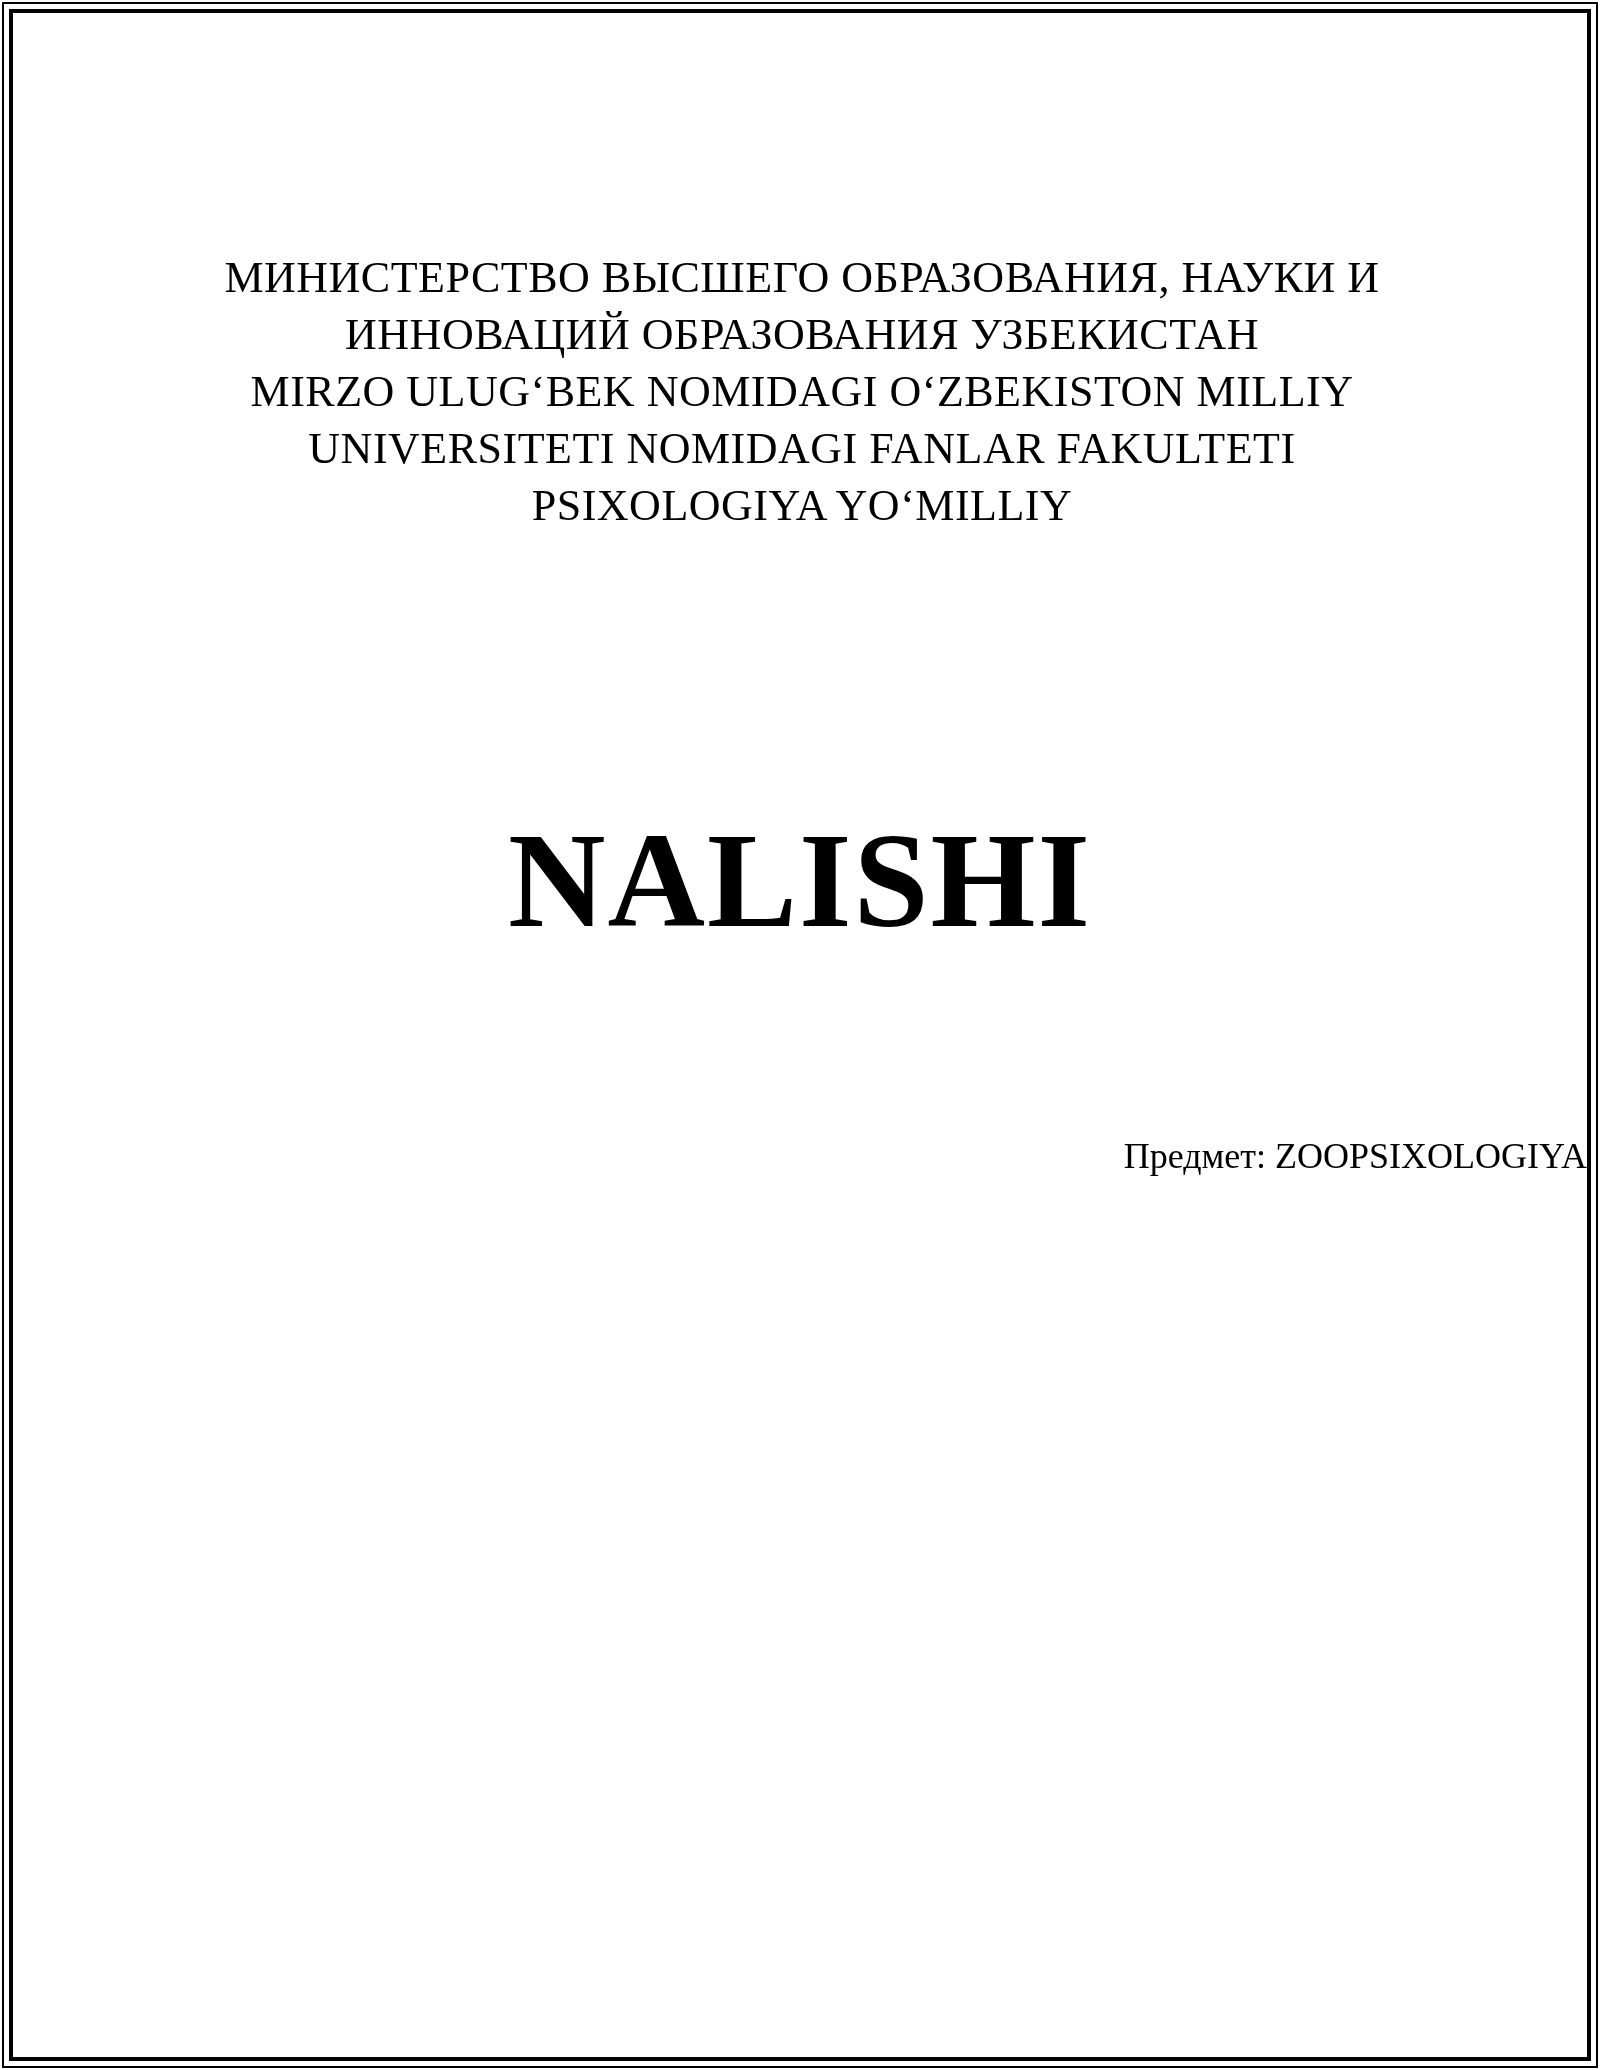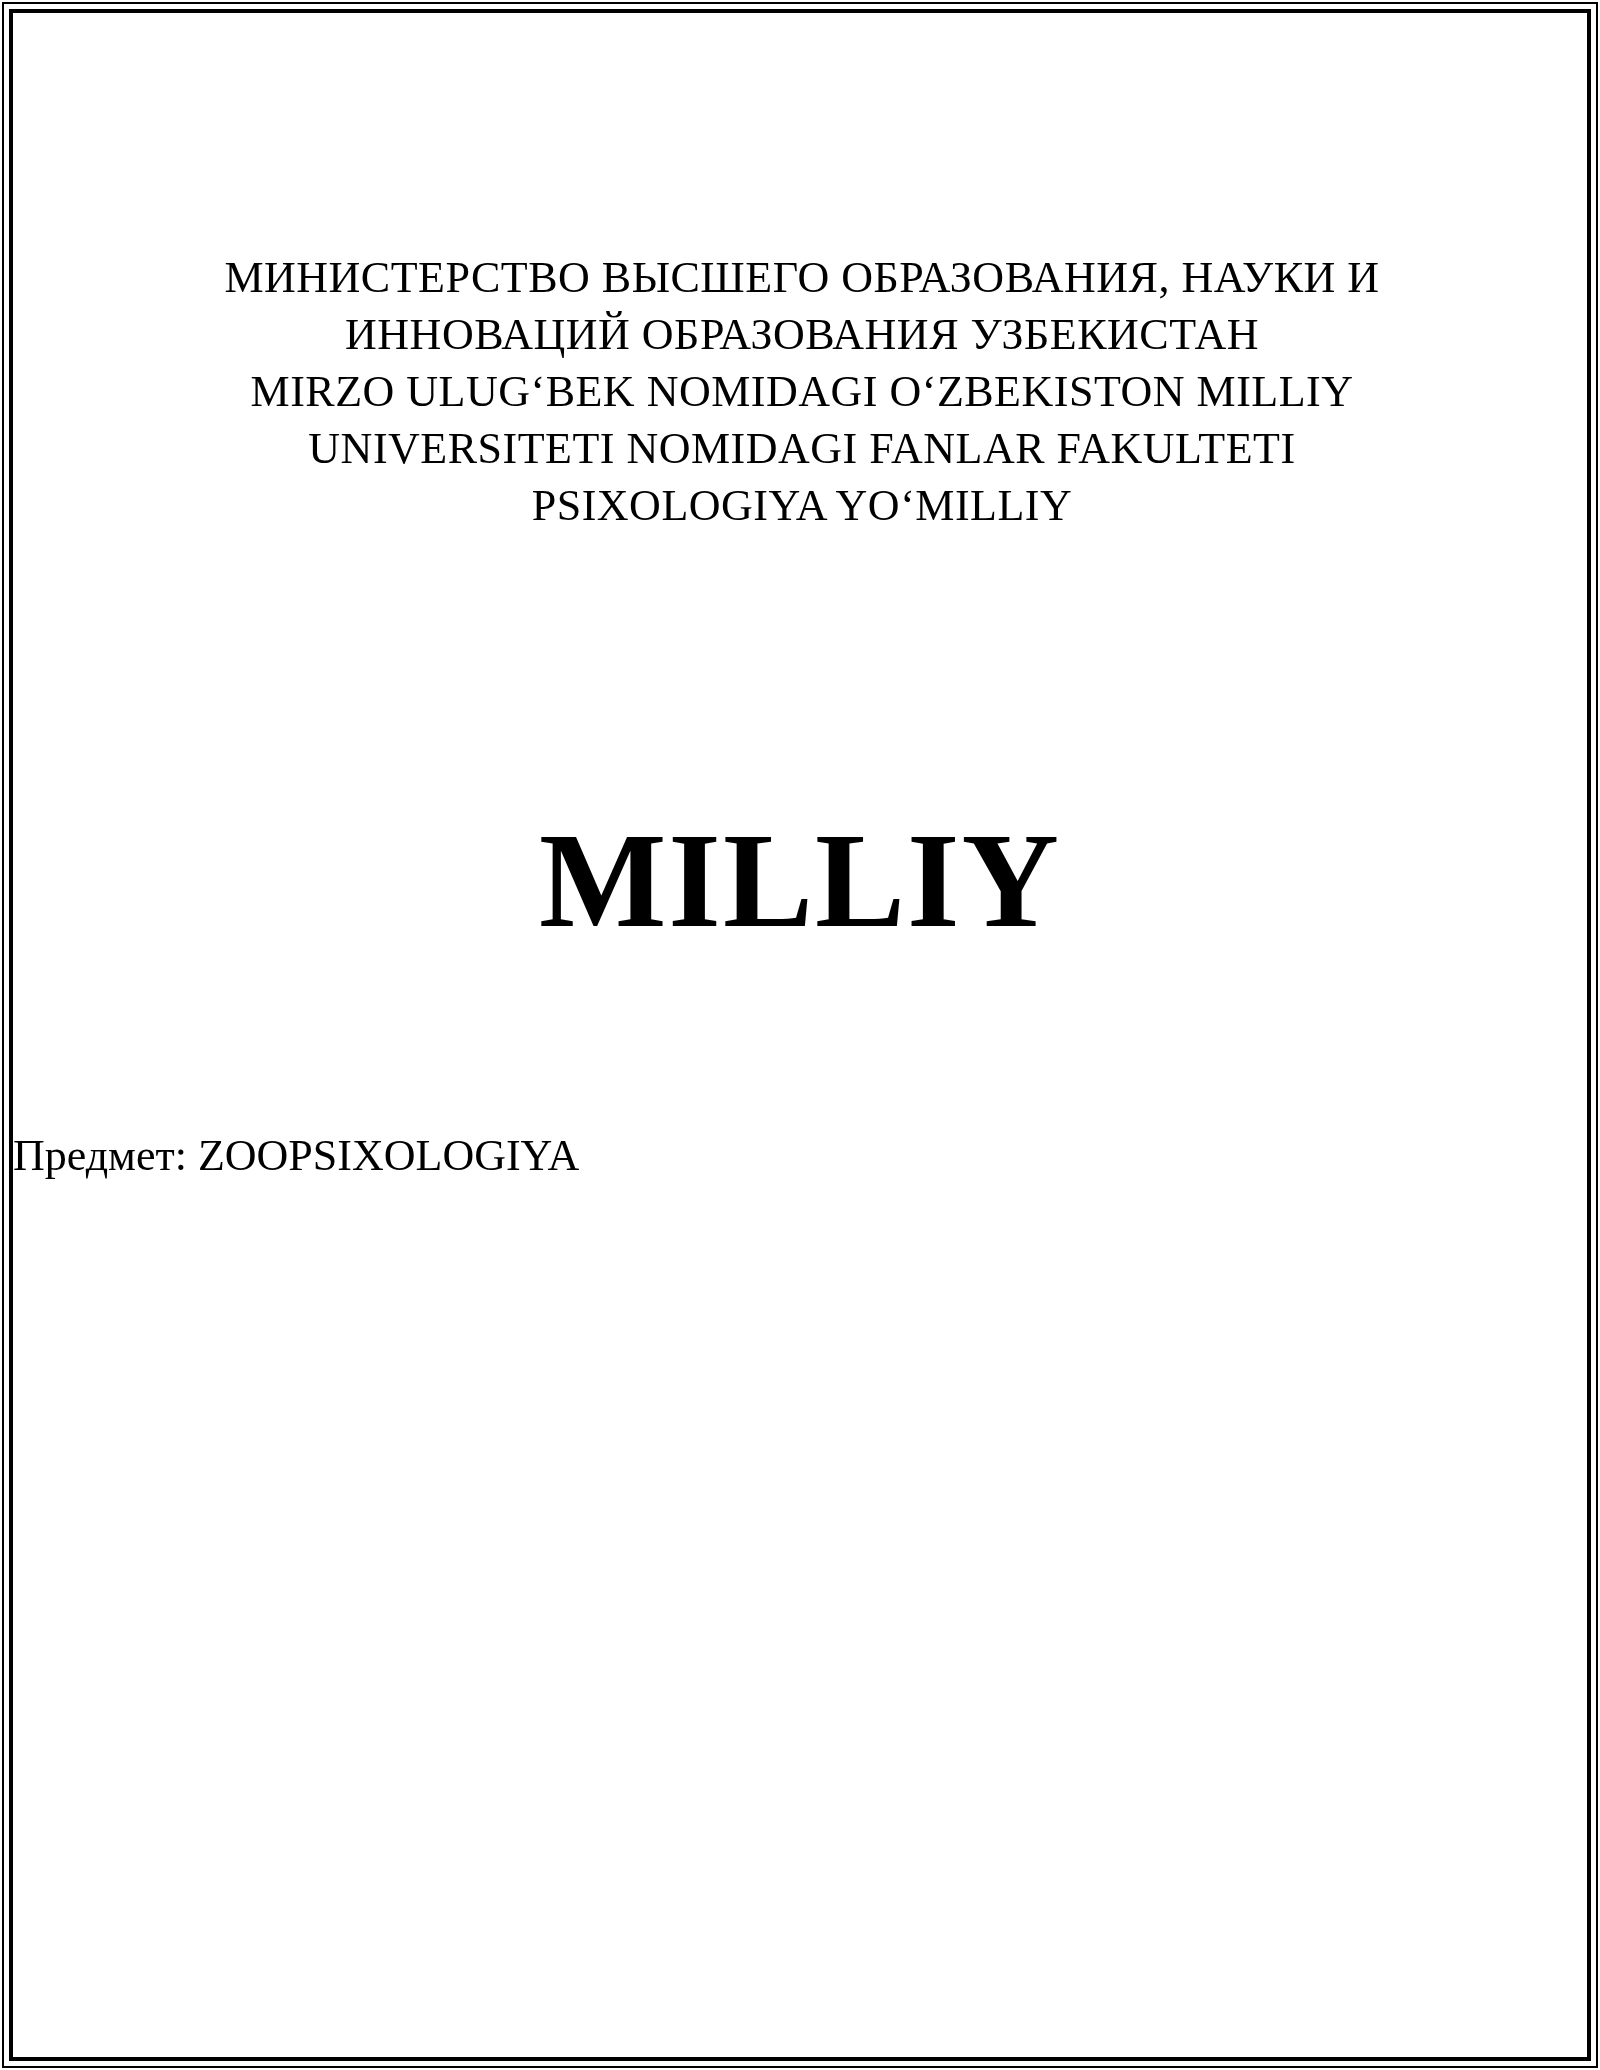--- a/index.html
+++ b/index.html
@@ -46,41 +46,41 @@
     font-size: 135px;
     line-height: 135px;
     font-weight: bold;
     letter-spacing: 2px;
   }
   .subject-line {
     position: absolute;
     top: 1118px;
     left: 0;
     right: 0;
-    text-align: left;
-    font-size: 44px;
+    text-align: right;
+    font-size: 36px;
     line-height: 50px;
   }
 </style>
 </head>
 <body>
 
 <div class="page">
   <div class="outer-frame">
     <div class="inner-frame">
 
       <div class="header-block">
         <div class="header-line">МИНИСТЕРСТВО ВЫСШЕГО ОБРАЗОВАНИЯ, НАУКИ И</div>
         <div class="header-line">ИННОВАЦИЙ ОБРАЗОВАНИЯ УЗБЕКИСТАН</div>
         <div class="header-line">MIRZO ULUG‘BEK NOMIDAGI O‘ZBEKISTON MILLIY</div>
         <div class="header-line">UNIVERSITETI NOMIDAGI FANLAR FAKULTETI</div>
         <div class="header-line">PSIXOLOGIYA YO‘MILLIY</div>
       </div>
 
-      <h1 class="doc-title">MILLIY</h1>
+      <h1 class="doc-title">NALISHI</h1>
 
       <div class="subject-line">
         <span>Предмет:</span>
         <span>ZOOPSIXOLOGIYA</span>
       </div>
 
     </div>
   </div>
 </div>
 

